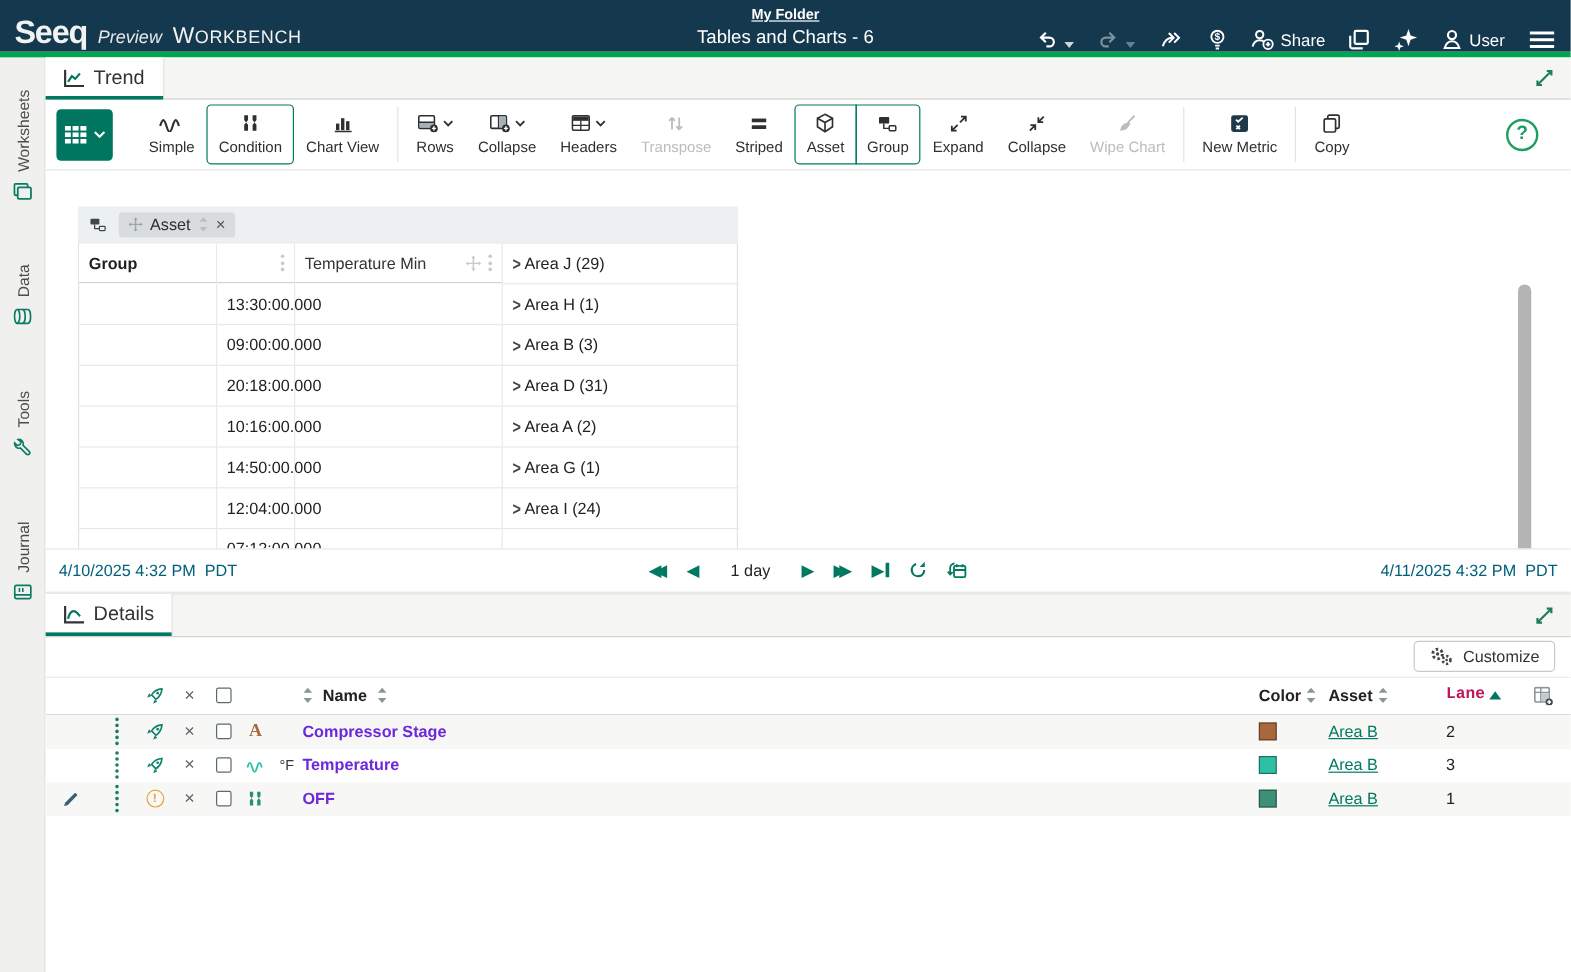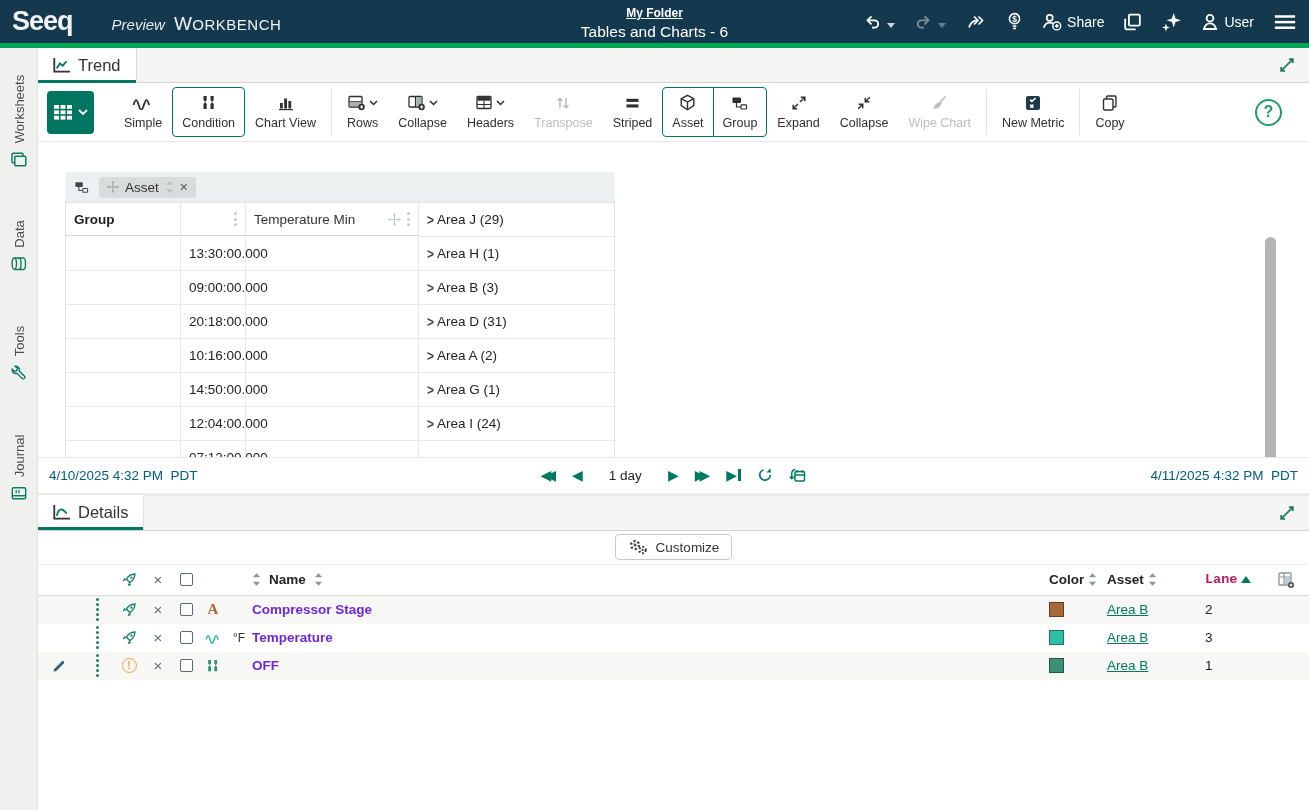--- a/index.html
+++ b/index.html
@@ -1,24 +1,24 @@
 <!DOCTYPE html>
 <html><head>
 <meta charset="utf-8">
 <style>
   * { box-sizing: border-box; margin: 0; padding: 0; }
   html,body { width:1309px; height:810px; overflow:hidden; background:#fff;
     font-family:"Liberation Sans","DejaVu Sans",sans-serif; }
 
   
-  .topbar { height:43px; background:#14384e; color:#fff; display:flex; align-items:center;
+  .topbar { height:43px; background:#14384e; color:#fff; display:flex; align-items:flex-end;
     padding:0 12px; position:relative; }
   .logo-group { display:flex; align-items:baseline; gap:9px; }
   .logo-seeq { font-size:27px; font-weight:bold; letter-spacing:-1px; color:#f2f2f2; }
-  .logo-preview { font-size:15px; font-style:italic; color:#e8e8e8;margin-left:30px; }
+  .logo-preview { font-size:15px; font-style:italic; color:#e8e8e8; }
   .logo-workbench { font-size:15px; color:#f2f2f2; letter-spacing:.5px; }
   .logo-workbench b { font-size:19px; font-weight:normal; }
   .title-center { position:absolute; left:50%; top:3px; transform:translateX(-50%); text-align:center; }
   .folder-link { font-size:12px; font-weight:bold; text-decoration:underline; color:#fff; cursor:pointer; display:inline-block; }
   .doc-title { font-size:15.5px; color:#fff; margin-top:2px; white-space:nowrap; }
   .header-actions { margin-left:auto; display:flex; align-items:center; gap:19px; }
   .hbtn { display:flex; align-items:center; gap:5px; color:#fff; cursor:pointer; }
   .hbtn.disabled { opacity:.45; cursor:default; }
   .caret-dn { width:0;height:0;border-left:4px solid transparent;border-right:4px solid transparent;
     border-top:5px solid #cdd7dc; margin-top:8px; }
@@ -86,21 +86,21 @@
   .date-right { margin-left:auto; }
   .range-center { position:absolute; left:50%; transform:translateX(-50%); display:flex; align-items:center; gap:16px; }
   .nav-ic { color:#007960; font-size:14px; cursor:pointer; display:flex; align-items:center; line-height:1; }
   .nav-ic.dbl span:first-child { margin-right:-6px; }
   .dur-label { color:#222; margin:0 10px; cursor:pointer; }
   .end-bar { width:2.5px; height:12px; background:#007960; margin-left:1px; display:inline-block; }
 
   
   .panel-divider { height:3px; background:#e9e9e7; flex:none; }
   .details-panel { flex:1; display:flex; flex-direction:column; min-height:0; }
-  .customize-row { height:34px; display:flex; align-items:center; justify-content:center; padding:0 13px;
+  .customize-row { height:34px; display:flex; align-items:center; justify-content:flex-end; padding:0 13px;
     border-bottom:1px solid #ececea; flex:none; }
   .customize-btn { border:1px solid #c9c9c9; border-radius:4px; background:#fff; padding:4px 12px;
     display:flex; align-items:center; gap:8px; font-size:13.5px; color:#333; cursor:pointer; }
   .dgrid { display:grid; grid-template-columns:42px 34px 30px 28px 28px 26px 26px 1fr 58px 98px 58px 46px;
     align-items:center; }
   .dheader { height:31px; border-bottom:1px solid #d8d8d6; font-size:13.5px; color:#222; }
   .drow { height:28px; font-size:13.5px; color:#222; }
   .drow.striped { background:#f7f7f5; }
   .cell-c { display:flex; align-items:center; justify-content:center; }
   .cell-l { display:flex; align-items:center; gap:8px; }

